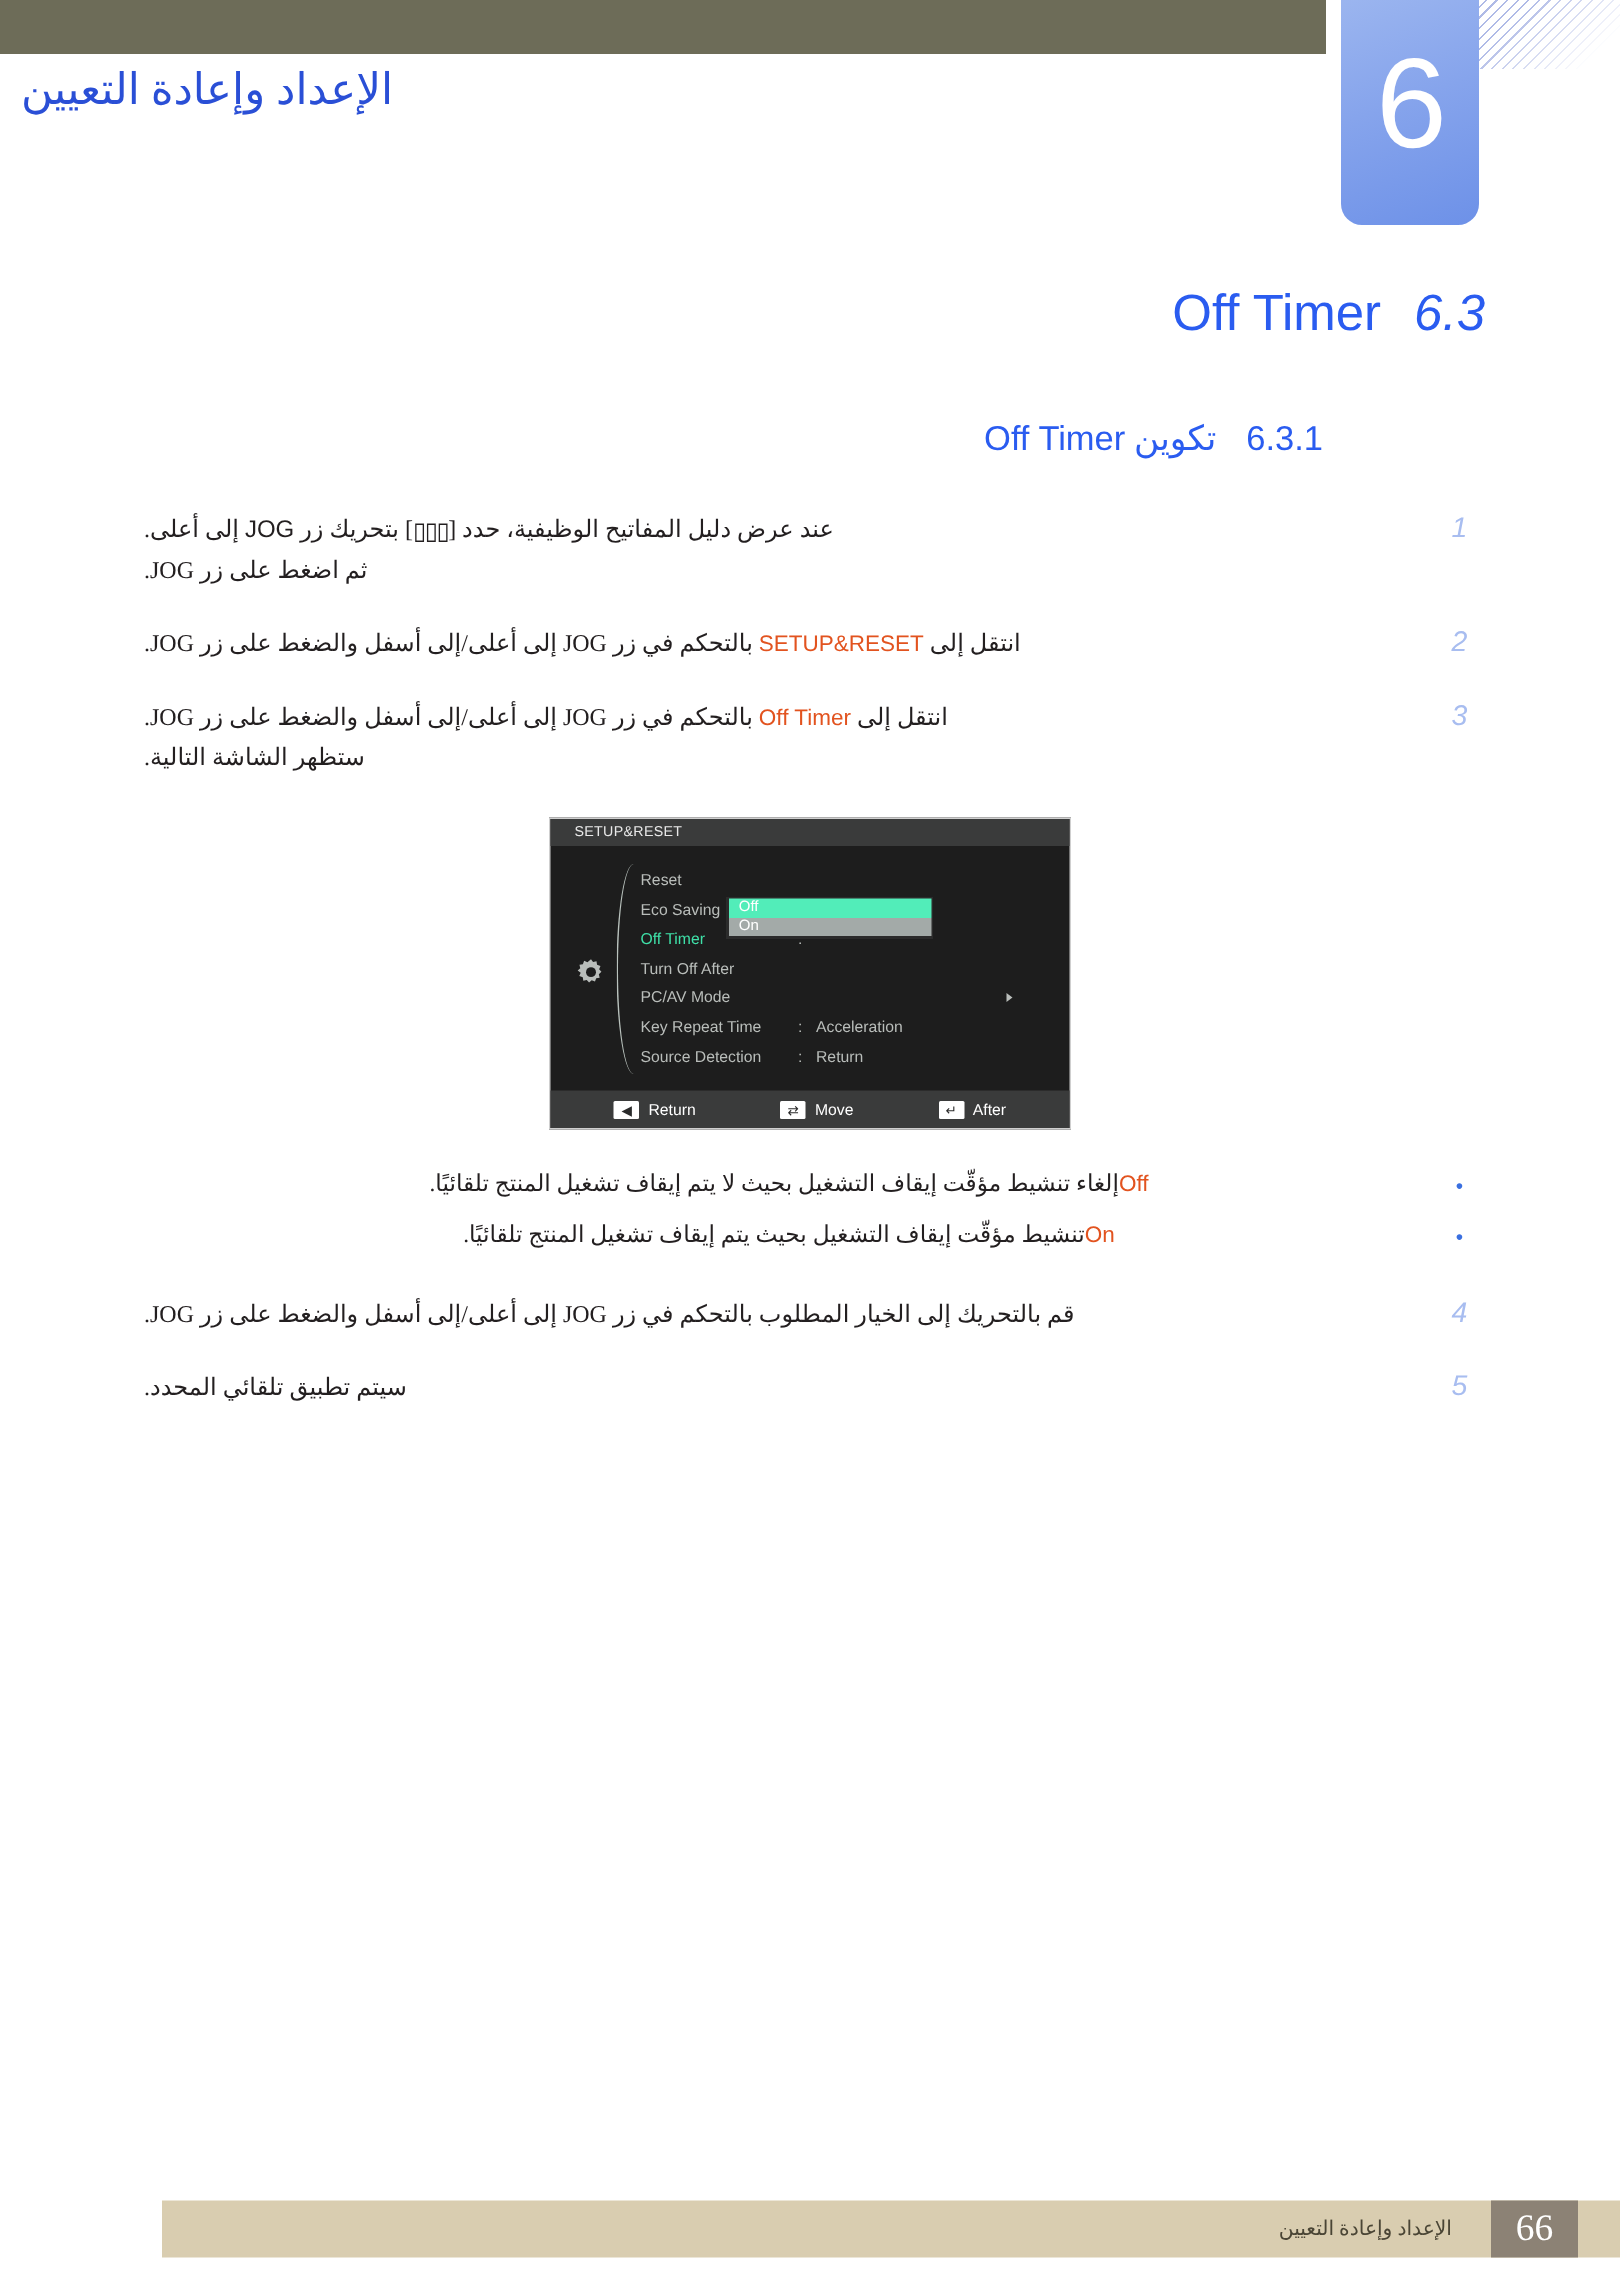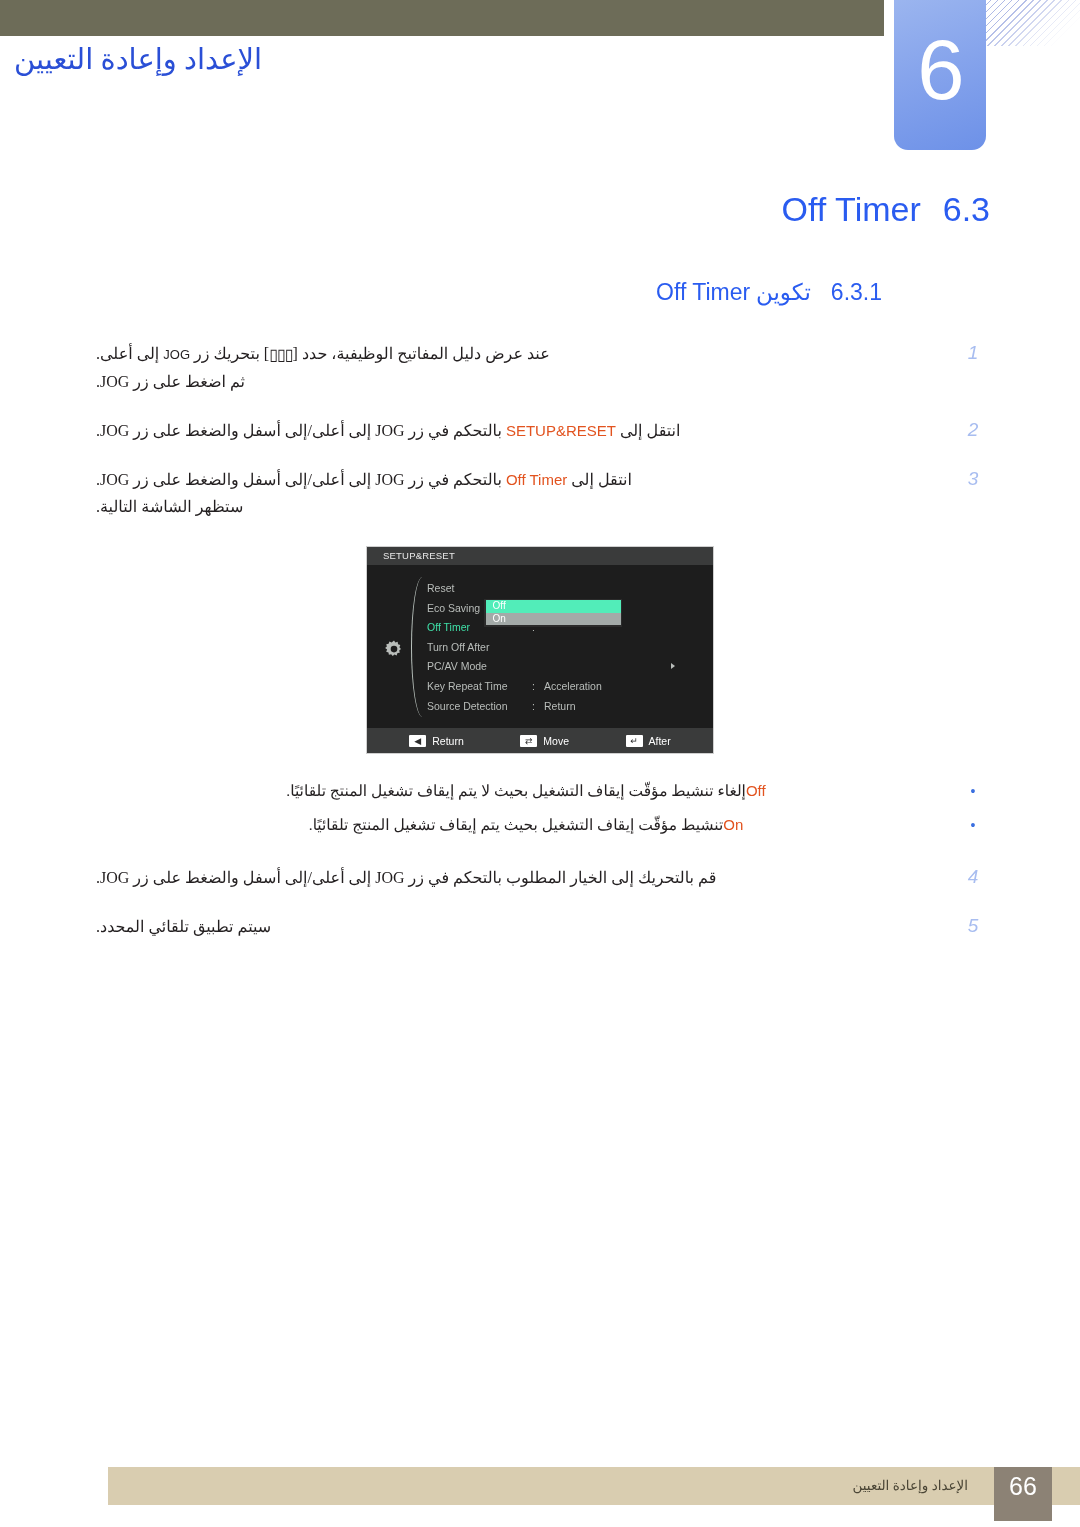--- a/index.html
+++ b/index.html
@@ -83,21 +83,21 @@
     display: flex;
     flex-direction: row;
     justify-content: flex-start;
     align-items: baseline;
     gap: 22px;
     color: #2a5cf0;
     font-size: 34px;
     margin-bottom: 50px;
     direction: rtl;
   }
-  .sec-title-row .num { font-weight: 400; }
+  .sec-title-row .num { font-weight: 400; font-style: italic; }
   .sec-title-row .txt { font-weight: 400; direction: ltr; }
 
   .intro-line {
     text-align: left;
     font-family: "Liberation Serif", "DejaVu Serif", serif;
     font-size: 15.5px;
     color: #231f20;
     margin-bottom: 38px;
     padding-left: 72px;
   }
@@ -138,21 +138,21 @@
     flex: 1 1 auto;
     text-align: left;
     font-family: "Liberation Serif","DejaVu Serif",serif;
     font-size: 16px;
     line-height: 27px;
     color: #231f20;
     padding-left: 6px;
   }
   .step .sbody .en {
     font-family: "Liberation Sans", sans-serif;
-    font-size: 13px;
+    font-size: 16px;
   }
   .hl { color: #e2531f; font-family: "Liberation Sans", sans-serif; font-size: 15px; }
   .keyglyph {
     display: inline-block;
     font-family: "Liberation Sans", sans-serif;
     letter-spacing: -1px;
     transform: translateY(1px);
   }
 
   
@@ -321,26 +321,27 @@
     font-family: "Liberation Serif","DejaVu Serif",serif;
     font-size: 13.5px;
     color: #4a4535;
     direction: rtl;
   }
   .footer-page {
     position: absolute;
     right: 28px;
     top: 0;
     width: 58px;
-    height: 54px;
+    height: 38px;
     background: #8c8275;
     color: #ffffff;
     font-size: 25px;
     line-height: 38px;
     text-align: center;
+    font-family: Liberation Serif, serif;
   }
 </style>
 </head>
 <body>
 
 <div class="header-band"></div>
 <div class="header-stripes"></div>
 <div class="chapter-badge">6</div>
 <div class="chapter-title">الإعداد وإعادة التعيين</div>
 

